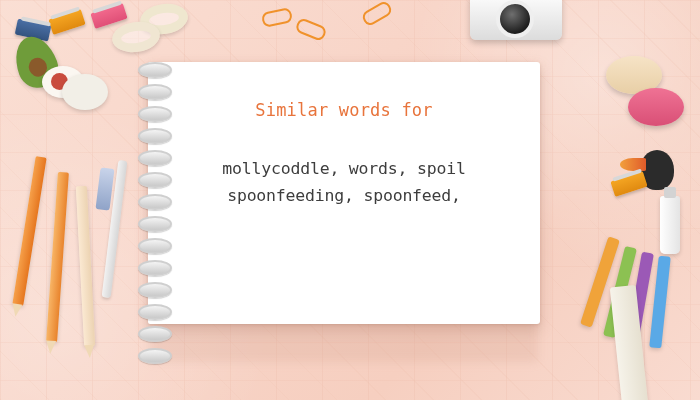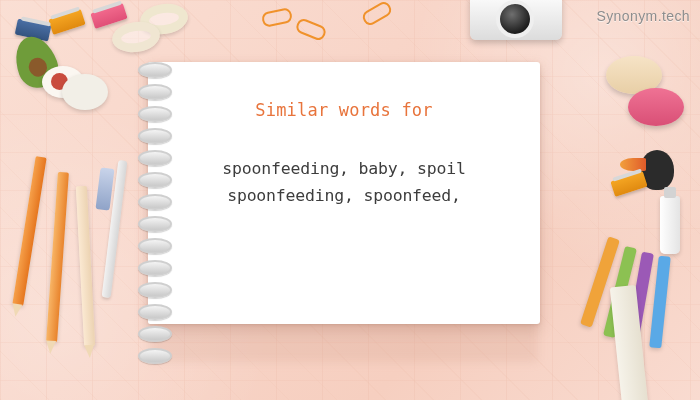--- a/index.html
+++ b/index.html
@@ -336,21 +336,21 @@
   <div class="obj pencil" style="left:52px; top:172px; background:linear-gradient(to right,#f8b566,#e8832c); transform:rotate(4deg); height:170px;"></div>
   <div class="obj pencil" style="left:80px; top:186px; background:linear-gradient(to right,#fbe9d2,#ecd3b2); transform:rotate(-3deg); height:160px;"></div>
   <div class="obj brush-handle" style="left:110px; top:160px; transform:rotate(7deg);"></div>
   <div class="obj" style="left:98px; top:168px; width:14px; height:42px; background:linear-gradient(to bottom,#c9d4ea,#8fa3c8); border-radius:3px; transform:rotate(7deg);"></div>
 
   <div class="page-shadow"></div>
   <div class="notebook">
     <div class="note-content">
       <div class="title-line">Similar words for</div>
       <div class="synonyms">
-        <div>spoonfeeding, baby, spoil</div>
+        <div>mollycoddle, words, spoil</div>
         <div>spoonfeeding, spoonfeed,</div>
       </div>
     </div>
   </div>
 
   <div class="spiral">
     <div class="ring" style="top:6px;"></div>
     <div class="ring" style="top:28px;"></div>
     <div class="ring" style="top:50px;"></div>
     <div class="ring" style="top:72px;"></div>
@@ -386,14 +386,13 @@
     <div class="cap"></div>
   </div>
 
   <div class="obj crayon" style="left:594px; top:236px; background:#f0a33a; transform:rotate(18deg);"></div>
   <div class="obj crayon" style="left:614px; top:246px; background:#8cc152; transform:rotate(14deg);"></div>
   <div class="obj crayon" style="left:634px; top:252px; background:#9b59b6; transform:rotate(10deg);"></div>
   <div class="obj crayon" style="left:654px; top:256px; background:#5aa9e6; transform:rotate(6deg);"></div>
 
   <div class="obj ruler" style="left:616px; top:286px; transform:rotate(-6deg);"></div>
 
-  <div class="brand">Synonym.tech</div>
 </div>
 
 </body></html>

